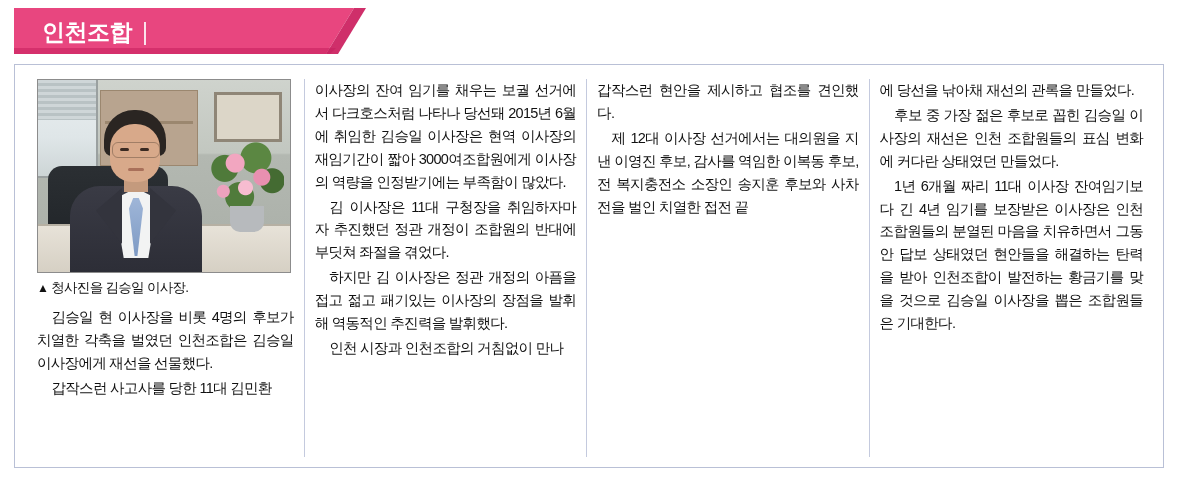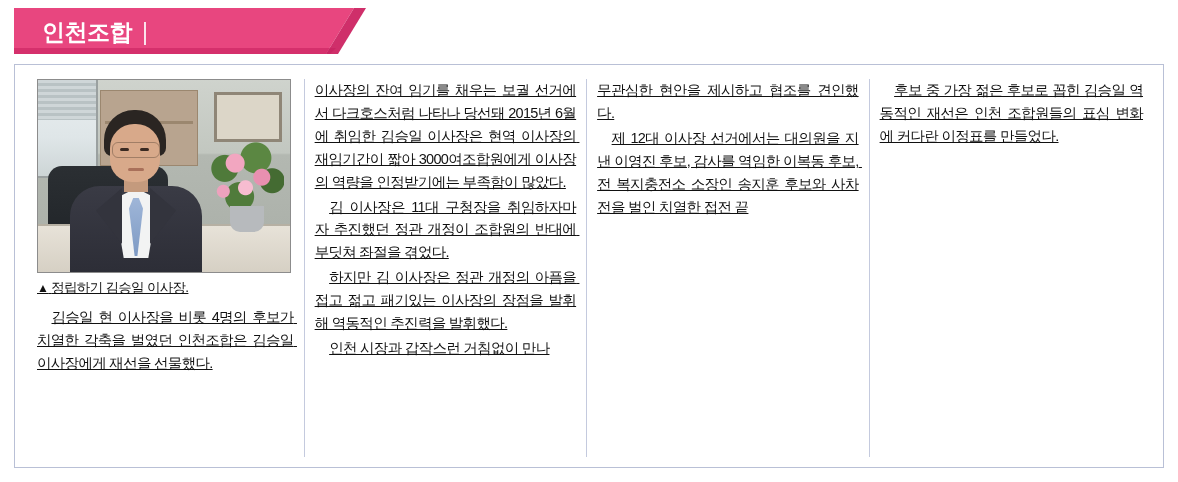--- a/index.html
+++ b/index.html
@@ -74,21 +74,20 @@
   }
   .col {
     position: relative;
     box-sizing: border-box;
     padding: 0 10px;
     font-size: 14.5px;
     line-height: 1.58;
     letter-spacing: -0.7px;
     color: #111;
     text-align: justify;
-    text-decoration: underline;
   }
   .col + .col {
     border-left: 1px solid #c4cade;
   }
   .col1 { width: 282px; padding-left: 8px; }
   .col2 { width: 290px; }
   .col3 { width: 290px; }
   .col4 { width: 288px; padding-right: 6px; }
 
   .col p {
@@ -331,36 +330,39 @@
               <div class="ph-face"></div>
               <div class="ph-glass"></div>
               <div class="ph-eye-l"></div>
               <div class="ph-eye-r"></div>
               <div class="ph-mouth"></div>
             </div>
           </div>
         </div>
         <div class="caption">
           <span class="tri" data-bind="photo.caption_marker">▲</span>
-          <span data-bind="photo.caption">정립하기 김승일 이사장.</span>
+          <span data-bind="photo.caption">청사진을 김승일 이사장.</span>
         </div>
         <p data-bind="article.columns.0.paragraphs.0">김승일 현 이사장을 비롯 4명의 후보가 치열한 각축을 벌였던 인천조합은 김승일 이사장에게 재선을 선물했다.</p>
+        <p data-bind="article.columns.0.paragraphs.1">갑작스런 사고사를 당한 11대 김민환</p>
       </div>
 
       <div class="col col2">
         <p class="noindent" data-bind="article.columns.1.paragraphs.0">이사장의 잔여 임기를 채우는 보궐 선거에서 다크호스처럼 나타나 당선돼 2015년 6월에 취임한 김승일 이사장은 현역 이사장의 재임기간이 짧아 3000여조합원에게 이사장의 역량을 인정받기에는 부족함이 많았다.</p>
         <p data-bind="article.columns.1.paragraphs.1">김 이사장은 11대 구청장을 취임하자마자 추진했던 정관 개정이 조합원의 반대에 부딧쳐 좌절을 겪었다.</p>
         <p data-bind="article.columns.1.paragraphs.2">하지만 김 이사장은 정관 개정의 아픔을 접고 젊고 패기있는 이사장의 장점을 발휘해 역동적인 추진력을 발휘했다.</p>
-        <p data-bind="article.columns.1.paragraphs.3">인천 시장과 갑작스런 거침없이 만나</p>
+        <p data-bind="article.columns.1.paragraphs.3">인천 시장과 인천조합의 거침없이 만나</p>
       </div>
 
       <div class="col col3">
-        <p class="noindent" data-bind="article.columns.2.paragraphs.0">무관심한 현안을 제시하고 협조를 견인했다.</p>
+        <p class="noindent" data-bind="article.columns.2.paragraphs.0">갑작스런 현안을 제시하고 협조를 견인했다.</p>
         <p data-bind="article.columns.2.paragraphs.2">제 12대 이사장 선거에서는 대의원을 지낸 이영진 후보, 감사를 역임한 이복동 후보, 전 복지충전소 소장인 송지훈 후보와 사차전을 벌인 치열한 접전 끝</p>
       </div>
 
       <div class="col col4">
-        <p data-bind="article.columns.3.paragraphs.1">후보 중 가장 젊은 후보로 꼽힌 김승일 역동적인 재선은 인천 조합원들의 표심 변화에 커다란 이정표를 만들었다.</p>
+        <p class="noindent" data-bind="article.columns.3.paragraphs.0">에 당선을 낚아채 재선의 관록을 만들었다.</p>
+        <p data-bind="article.columns.3.paragraphs.1">후보 중 가장 젊은 후보로 꼽힌 김승일 이사장의 재선은 인천 조합원들의 표심 변화에 커다란 상태였던 만들었다.</p>
+        <p data-bind="article.columns.3.paragraphs.2">1년 6개월 짜리 11대 이사장 잔여임기보다 긴 4년 임기를 보장받은 이사장은 인천 조합원들의 분열된 마음을 치유하면서 그동안 답보 상태였던 현안들을 해결하는 탄력을 받아 인천조합이 발전하는 황금기를 맞을 것으로 김승일 이사장을 뽑은 조합원들은 기대한다.</p>
       </div>
 
     </div>
   </div>
 </div>
 
 </body></html>

